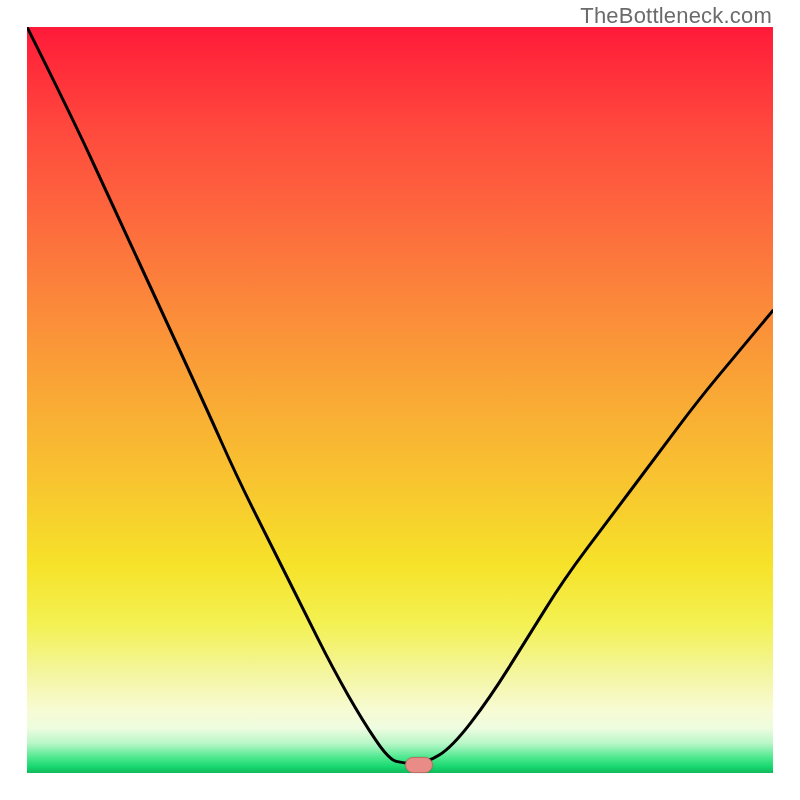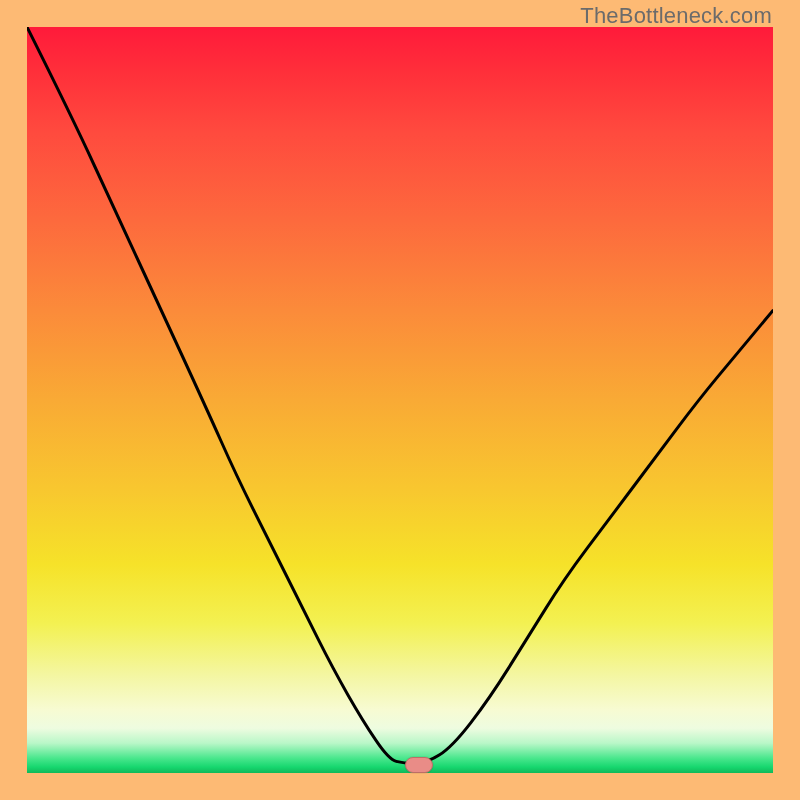--- a/index.html
+++ b/index.html
@@ -8,21 +8,21 @@
     width: 800px;
     height: 800px;
     background: #000;
     overflow: hidden;
     font-family: Arial, Helvetica, sans-serif;
   }
   .frame {
     position: relative;
     width: 800px;
     height: 800px;
-    background: #fdba74;
+    background: #ffffff;
   }
   .plot {
     position: absolute;
     left: 27px;
     top: 27px;
     width: 746px;
     height: 746px;
     
     background: linear-gradient(
       to bottom,

